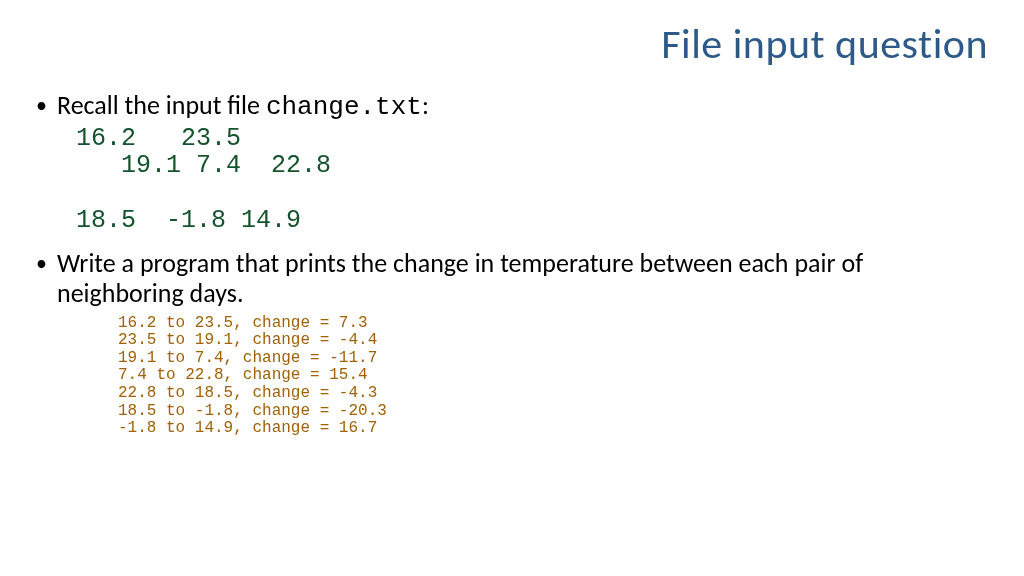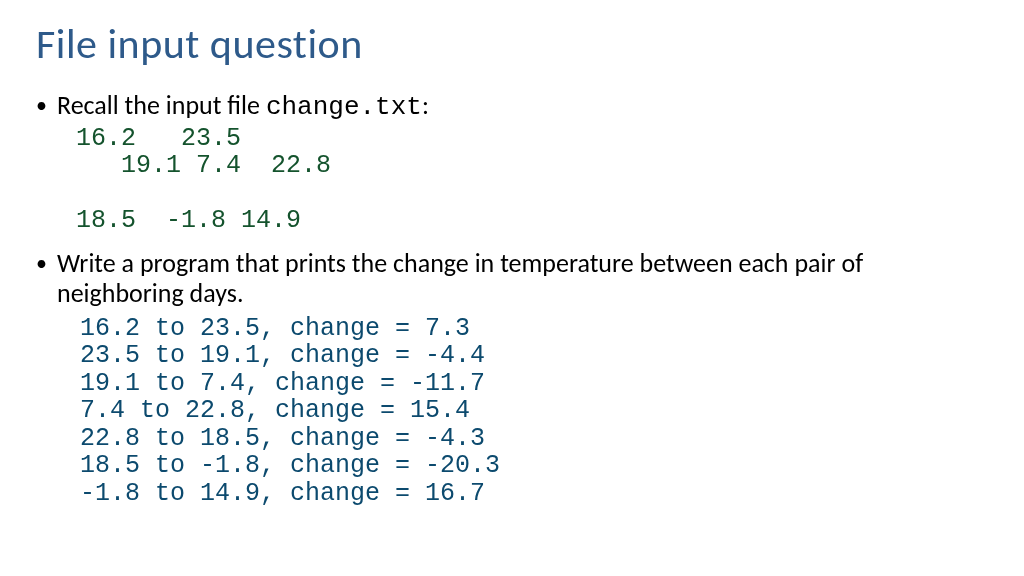--- a/index.html
+++ b/index.html
@@ -14,20 +14,21 @@
       font-family: Calibri, 'Segoe UI', Arial, sans-serif;
       padding: 18px 36px 20px 36px;
       overflow: hidden;
     }
     .slide-title {
       font-size: 42px;
       font-weight: 400;
       color: #2e5a8a;
       margin-bottom: 22px;
       letter-spacing: 0.5px;
+      text-align: right;
     }
     .bullet-item {
       display: flex;
       align-items: flex-start;
       font-size: 26px;
       color: #000000;
       line-height: 1.15;
       margin-bottom: 2px;
     }
     .bullet {
@@ -47,24 +48,24 @@
       font-family: 'Courier New', Courier, monospace;
       font-size: 25px;
       color: #14532d;
       white-space: pre;
       margin-left: 40px;
       line-height: 1.1;
       margin-bottom: 14px;
     }
     .code-block-output {
       font-family: 'Courier New', Courier, monospace;
-      font-size: 25px;
-      color: #0c4a6e;
+      font-size: 16px;
+      color: #a16207;
       white-space: pre;
-      margin-left: 44px;
+      margin-left: 82px;
       line-height: 1.1;
       margin-top: 6px;
     }
     .second-bullet {
       margin-top: 6px;
       margin-bottom: 4px;
     }
   </style>
 </head>
 <body>

